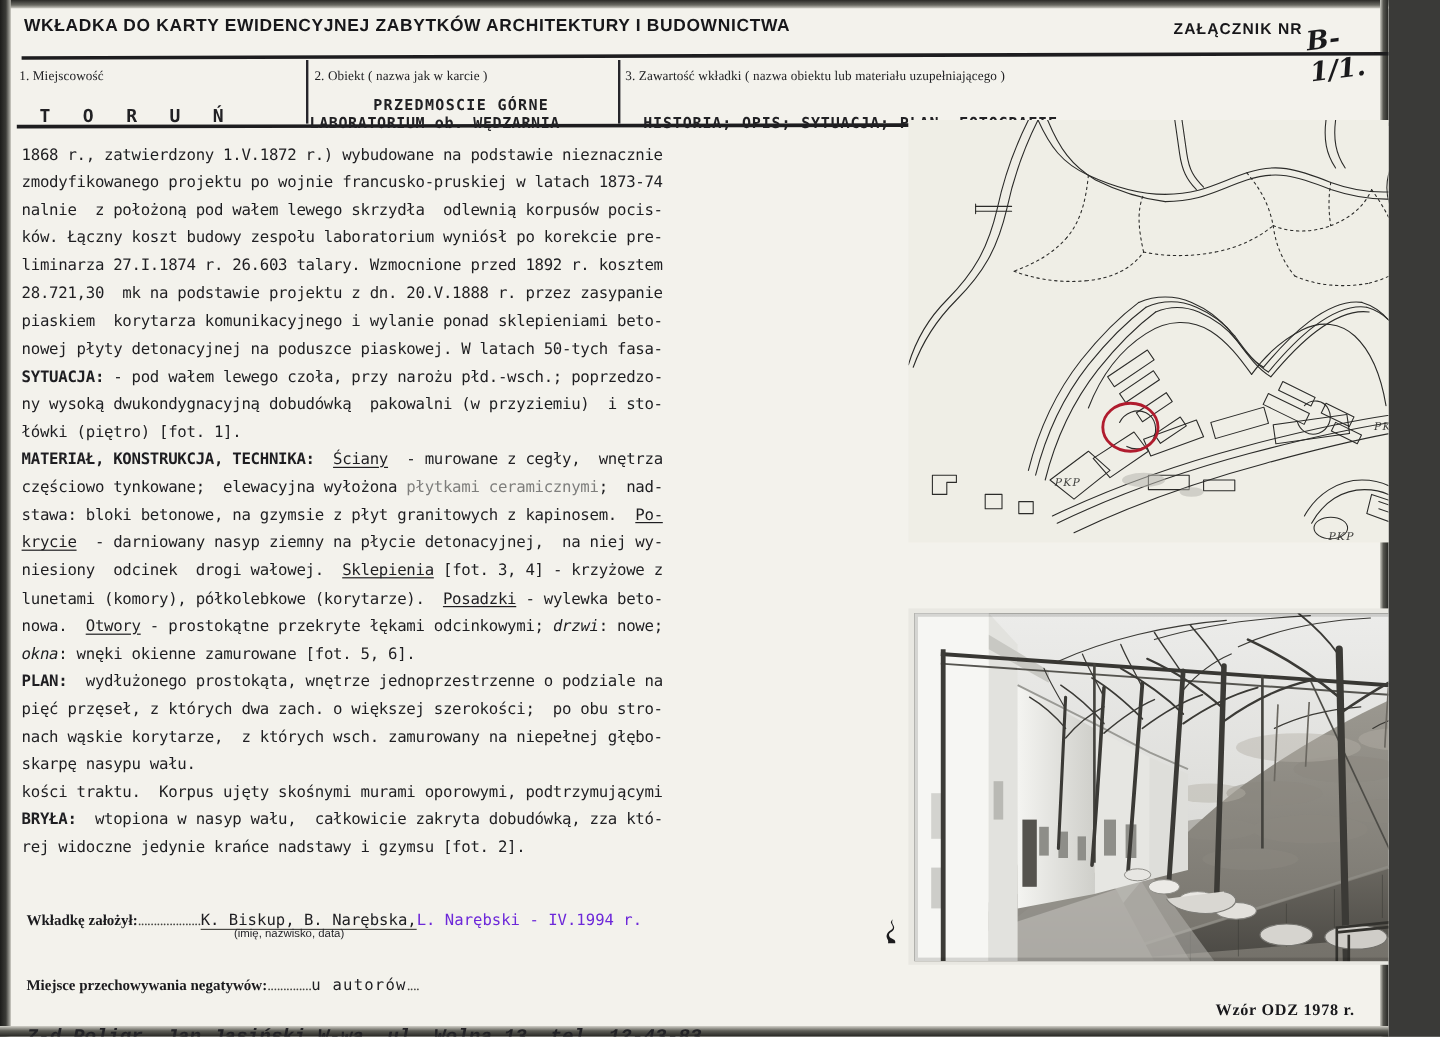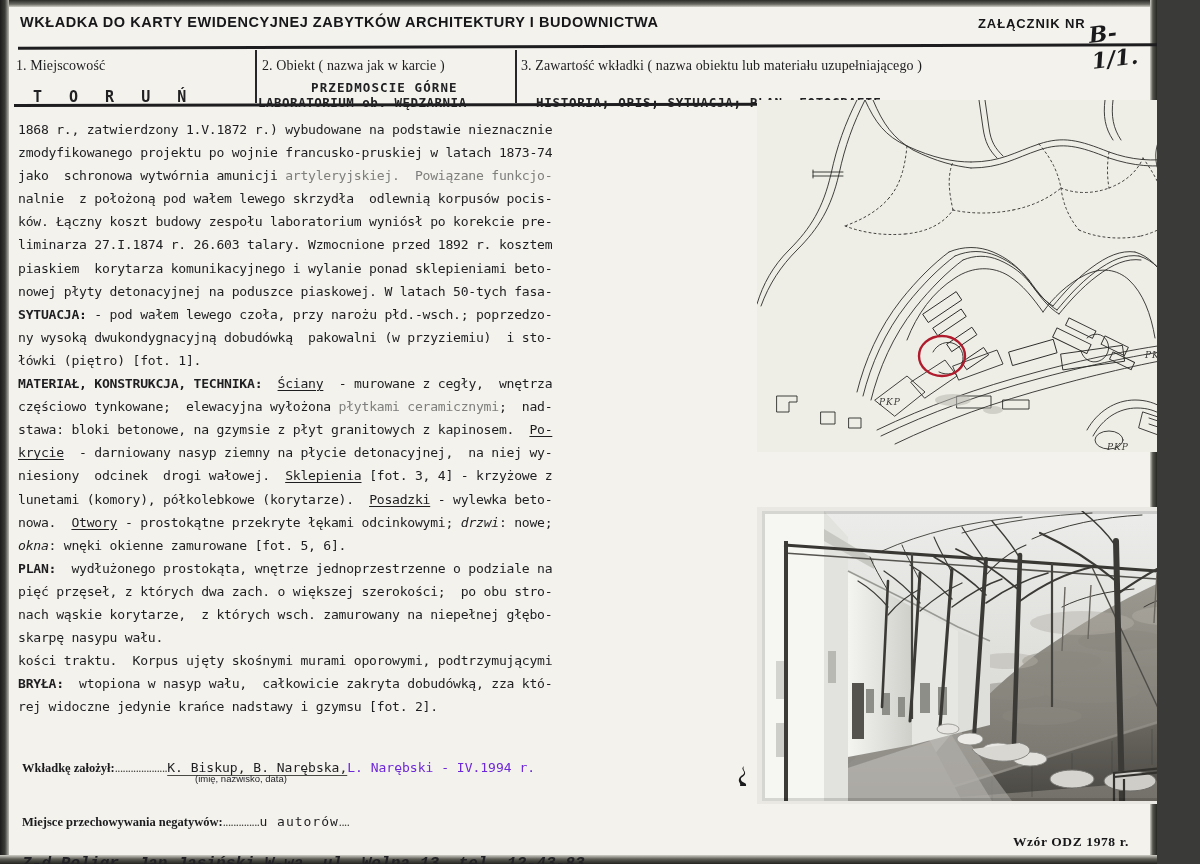--- a/index.html
+++ b/index.html
@@ -41,21 +41,21 @@
     transform:rotate(-7deg);
   }
   .rule{position:absolute;background:#1d1d1f;}
   .rule-1{left:18px;top:45px;width:1163px;height:2.5px;transform:rotate(-0.18deg);}
   .rule-2{left:14px;top:103px;width:1178px;height:3px;transform:rotate(-0.1deg);}
 
   .vline{position:absolute;width:1.6px;background:#25252a;top:50px;height:53px;}
   .vline-a{left:255px;}
   .vline-b{left:515px;}
 
-  .fld-label{position:absolute;font-size:14px;color:#1d1d20;letter-spacing:.1px;
+  .fld-label{position:absolute;font-size:11px;color:#1d1d20;letter-spacing:.1px;
     font-family:"Liberation Serif",serif;}
   .fld-1{left:16px;top:58px;}
   .fld-2{left:262px;top:58px;}
   .fld-3{left:521px;top:58px;}
 
   .typed{font-family:"DejaVu Sans Mono",monospace;color:#212124;}
   .v-toru{position:absolute;left:33px;top:88px;font-size:15px;font-weight:700;letter-spacing:9px;}
   .v-obj1{position:absolute;left:311px;top:80px;font-size:12.5px;font-weight:700;letter-spacing:1.1px;}
   .v-obj2{position:absolute;left:258px;top:95px;font-size:12.5px;font-weight:700;letter-spacing:.5px;}
   .v-cont{position:absolute;left:536px;top:95px;font-size:12.5px;font-weight:700;letter-spacing:.7px;}
@@ -134,24 +134,24 @@
   <div class="fld-label fld-3">3. Zawartość wkładki ( nazwa obiektu lub materiału uzupełniającego )</div>
 
   <div class="typed v-toru">T O R U Ń</div>
   <div class="typed v-obj1">PRZEDMOSCIE GÓRNE</div>
   <div class="typed v-obj2">LABORATORIUM ob. WĘDZARNIA</div>
   <div class="typed v-cont">HISTORIA; OPIS; SYTUACJA; PLAN; FOTOGRAFIE</div>
 
   <div class="body-col" id="body-col">
       <div class="tline">1868 r., zatwierdzony 1.V.1872 r.) wybudowane na podstawie nieznacznie</div>
       <div class="tline">zmodyfikowanego projektu po wojnie francusko-pruskiej w latach 1873-74</div>
-      <div class="tline">jako  schronowa wytwórnia amunicji <span class="faint">artyleryjskiej.</span><span class="faint">  Powiązane funkcjo-</span></div>
       <div class="tline">nalnie  z położoną pod wałem lewego skrzydła  odlewnią korpusów pocis-</div>
       <div class="tline">ków. Łączny koszt budowy zespołu laboratorium wyniósł po korekcie pre-</div>
       <div class="tline">liminarza 27.I.1874 r. 26.603 talary. Wzmocnione przed 1892 r. kosztem</div>
+      <div class="tline">28.721,30  mk na podstawie projektu z dn. 20.V.1888 r. przez zasypanie</div>
       <div class="tline">piaskiem  korytarza komunikacyjnego i wylanie ponad sklepieniami beto-</div>
       <div class="tline">nowej płyty detonacyjnej na poduszce piaskowej. W latach 50-tych fasa-</div>
       <div class="tline"><b>SYTUACJA:</b> - pod wałem lewego czoła, przy narożu płd.-wsch.; poprzedzo-</div>
       <div class="tline">ny wysoką dwukondygnacyjną dobudówką  pakowalni (w przyziemiu)  i sto-</div>
       <div class="tline">łówki (piętro) [fot. 1].</div>
       <div class="tline"><b>MATERIAŁ, KONSTRUKCJA, TECHNIKA:</b>  <u>Ściany</u>  - murowane z cegły,  wnętrza</div>
       <div class="tline">częściowo tynkowane;  elewacyjna wyłożona <span class="faint">płytkami ceramicznymi</span>;  nad-</div>
       <div class="tline">stawa: bloki betonowe, na gzymsie z płyt granitowych z kapinosem.  <u>Po-</u></div>
       <div class="tline"><u>krycie</u>  - darniowany nasyp ziemny na płycie detonacyjnej,  na niej wy-</div>
       <div class="tline">niesiony  odcinek  drogi wałowej.  <u>Sklepienia</u> [fot. 3, 4] - krzyżowe z</div>

